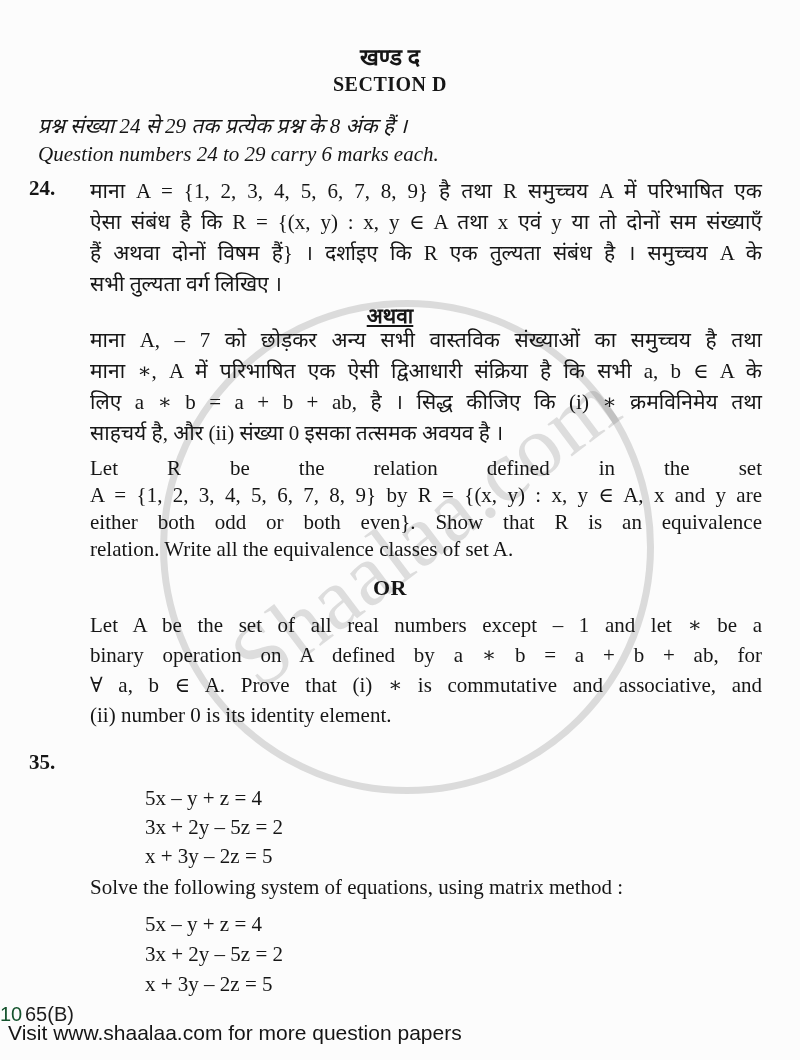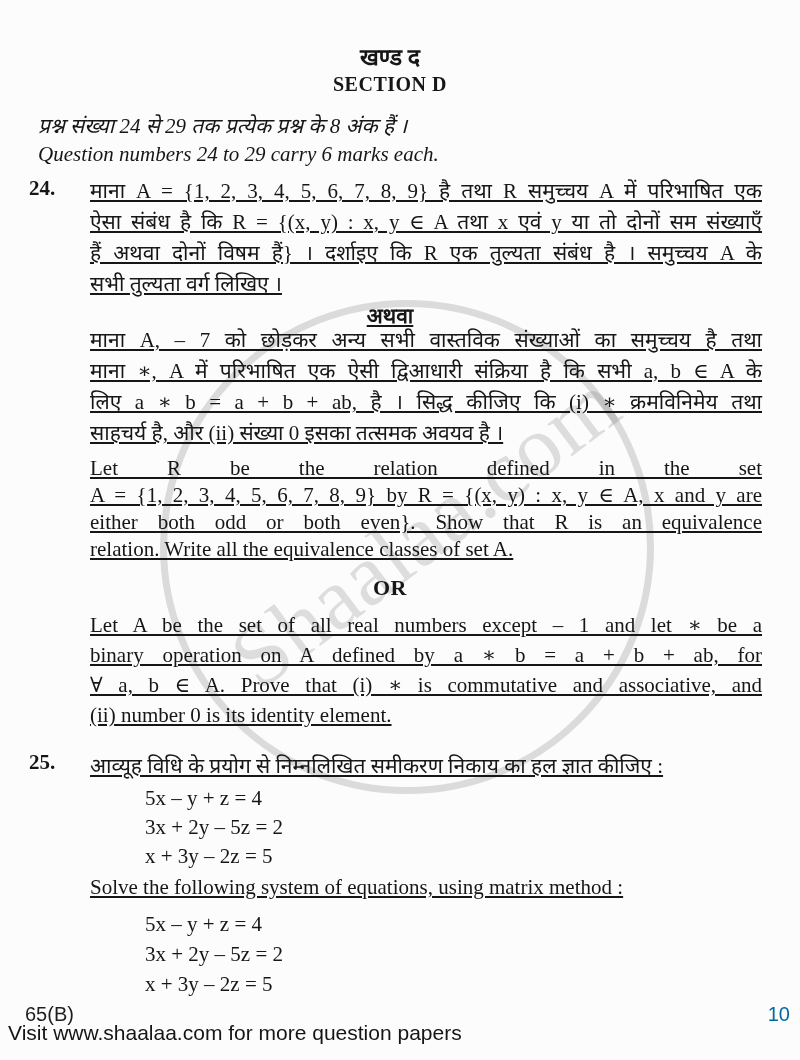--- a/index.html
+++ b/index.html
@@ -30,35 +30,35 @@
   
   .content{position:absolute;inset:0;z-index:1;}
   .abs{position:absolute;}
   .center{left:10px;width:760px;text-align:center;}
   .h-hi{top:40px;font-size:23px;font-weight:bold;}
   .h-en{top:73px;font-size:20px;font-weight:bold;letter-spacing:0.5px;}
   .instr{left:38px;width:700px;font-style:italic;font-size:21px;}
   .instr-hi{top:111px;}
   .instr-en{top:142px;}
   .qnum{left:29px;width:46px;font-weight:bold;font-size:21px;}
-  .col{left:90px;width:672px;text-decoration:underline;}
+  .col{left:90px;width:672px;}
   .para .ln{font-size:21px;white-space:nowrap;}
   .para.hi .ln{height:31px;line-height:31px;}
   .para.en1 .ln{height:27px;line-height:27px;}
   .para.en2 .ln{height:30px;line-height:30px;}
   .ln.jst{white-space:normal;text-align:justify;text-align-last:justify;}
   .or-hi{top:301px;font-size:21px;font-weight:bold;text-decoration:underline;}
   .or-en{top:575px;font-size:22px;font-weight:bold;letter-spacing:0.5px;}
   .eq{left:145px;width:400px;font-size:21px;}
   .eq .ln{height:29px;line-height:29px;}
   .eq2 .ln{height:30px;line-height:30px;}
   .single{font-size:21px;height:33px;line-height:33px;white-space:nowrap;}
   
   .footer-code{left:25px;top:1003px;font-family:"Liberation Sans","DejaVu Sans",sans-serif;font-size:20px;color:#1d1d1d;}
-  .footer-page{left:0;top:1003px;width:790px;text-align:right;font-family:"Liberation Sans","DejaVu Sans",sans-serif;font-size:20px;color:#0369a1;}
+  .footer-page{left:0;top:1003px;width:790px;text-align:left;font-family:"Liberation Sans","DejaVu Sans",sans-serif;font-size:20px;color:#14532d;}
   .footer-visit{left:8px;top:1021px;font-family:Liberation Sans, sans-serif;font-size:21px;color:#151515;white-space:nowrap;}
 </style>
 </head>
 <body>
 
 <div class="page">
 
   <div class="watermark">
     <div class="wm-circle"></div>
     <div class="wm-text">Shaalaa.com</div>
@@ -99,22 +99,21 @@
 
     <div class="abs center or-en">OR</div>
 
     <div class="abs col para en2" style="top:610px">
       <div class="ln jst">Let A be the set of all real numbers except – 1 and let ∗ be a</div>
       <div class="ln jst">binary operation on A defined by a ∗ b = a + b + ab, for</div>
       <div class="ln jst">∀ a, b ∈ A. Prove that (i) ∗ is commutative and associative, and</div>
       <div class="ln">(ii) number 0 is its identity element.</div>
     </div>
 
-    <div class="abs qnum" style="top:750px">25.</div>
-    <div class="abs col single" style="top:750px">आव्यूह विधि के प्रयोग से निम्नलिखित समीकरण निकाय का हल ज्ञात कीजिए :</div>
+    <div class="abs qnum" style="top:750px">35.</div>
 
     <div class="abs eq" style="top:784px">
       <div class="ln">5x – y + z = 4</div>
       <div class="ln">3x + 2y – 5z = 2</div>
       <div class="ln">x + 3y – 2z = 5</div>
     </div>
 
     <div class="abs col single" style="top:871px">Solve the following system of equations, using matrix method :</div>
 
     <div class="abs eq eq2" style="top:909px">

